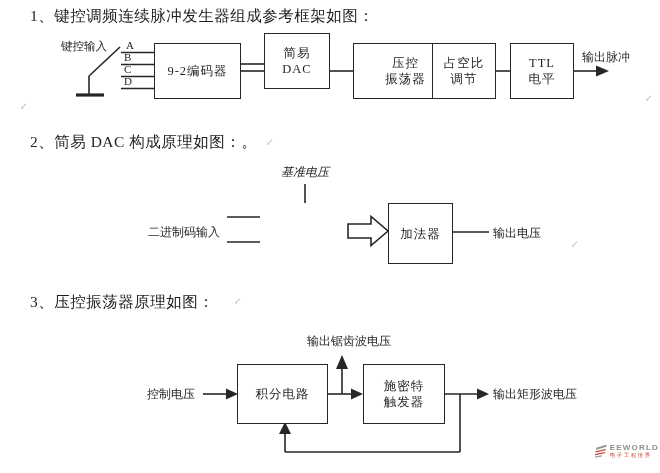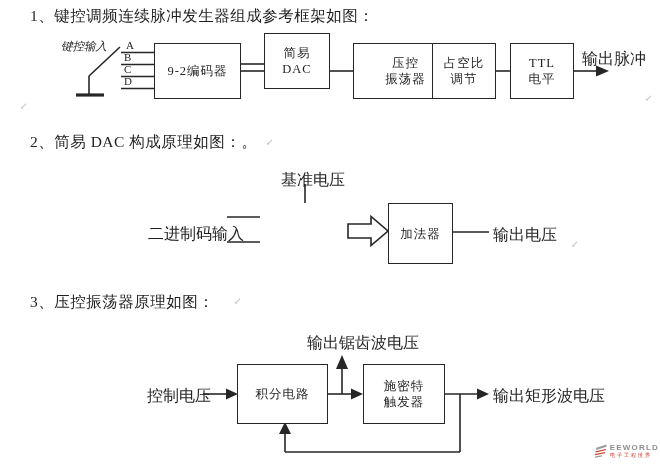--- a/index.html
+++ b/index.html
@@ -3,21 +3,21 @@
 <meta charset="utf-8">
 <style>
   html,body{margin:0;padding:0;background:#e8e8e8;}
   .page{
     position:relative;width:660px;height:473px;background:#ffffff;
     font-family:"Liberation Serif","DejaVu Serif",serif;color:#1f1f1f;
     overflow:hidden;margin:0 auto;
   }
   .abs{position:absolute;}
   .title{font-size:15.5px;letter-spacing:0.5px;white-space:nowrap;z-index:3;}
-  .lbl{font-size:16px;white-space:nowrap;z-index:3;}
+  .lbl{font-size:12px;white-space:nowrap;z-index:3;}
   .lbl-sm{font-size:11.5px;white-space:nowrap;z-index:3;}
   .pin{font-size:11px;line-height:11px;z-index:3;font-family:"Liberation Serif",serif;}
   .box{
     position:absolute;border:1.6px solid #262626;background:#ffffff;
     display:flex;flex-direction:column;align-items:center;justify-content:center;
     font-size:12.5px;line-height:16px;text-align:center;z-index:2;letter-spacing:1px;
   }
   .box span{display:block;}
   svg.wires{position:absolute;left:0;top:0;z-index:1;}
   .pmark{font-size:9px;color:#a9b4bc;z-index:3;}
@@ -73,21 +73,21 @@
       <polygon points="477,388.5 477,399.5 489,394"></polygon>
       <polygon points="279,434 291,434 285,422"></polygon>
     </g>
 
     <polygon points="348,224 371,224 371,216.5 388,231 371,245.5 371,238 348,238" fill="#ffffff" stroke="#262626" stroke-width="1.6"></polygon>
   </svg>
 
   <div class="abs title" style="left:30px;top:6px;">1、键控调频连续脉冲发生器组成参考框架如图：</div>
   <div class="abs pmark" style="left:344px;top:11px;">↙</div>
 
-  <div class="abs lbl-sm" style="left:61px;top:39px;font-style:italic;">键控输入</div>
+  <div class="abs lbl-sm" style="left:61px;top:39px;">键控输入</div>
   <div class="abs pin" style="left:126px;top:40px;">A</div>
   <div class="abs pin" style="left:124px;top:52px;">B</div>
   <div class="abs pin" style="left:124px;top:64px;">C</div>
   <div class="abs pin" style="left:124px;top:76px;">D</div>
 
   <div class="box" style="left:154px;top:43px;width:85px;height:54px;">
     <span>9-2编码器</span>
   </div>
   <div class="box" style="left:264px;top:33px;width:64px;height:54px;">
     <span>简易</span>
@@ -105,21 +105,21 @@
     <span>TTL</span>
     <span>电平</span>
   </div>
   <div class="abs lbl" style="left:582px;top:49px;">输出脉冲</div>
   <div class="abs pmark" style="left:645px;top:93px;">↙</div>
   <div class="abs pmark" style="left:20px;top:101px;">↙</div>
 
   <div class="abs title" style="left:30px;top:132px;">2、简易 DAC 构成原理如图：。</div>
   <div class="abs pmark" style="left:266px;top:137px;">↙</div>
 
-  <div class="abs lbl" style="left:281px;top:170px;">基准电压</div>
+  <div class="abs lbl" style="left:281px;top:164px;font-style:italic;">基准电压</div>
   <div class="abs lbl" style="left:148px;top:224px;">二进制码输入</div>
   <div class="box" style="left:388px;top:203px;width:63px;height:59px;">
     <span>加法器</span>
   </div>
   <div class="abs lbl" style="left:493px;top:225px;">输出电压</div>
   <div class="abs pmark" style="left:571px;top:239px;">↙</div>
 
   <div class="abs title" style="left:30px;top:292px;">3、压控振荡器原理如图：</div>
   <div class="abs pmark" style="left:234px;top:296px;">↙</div>
 

